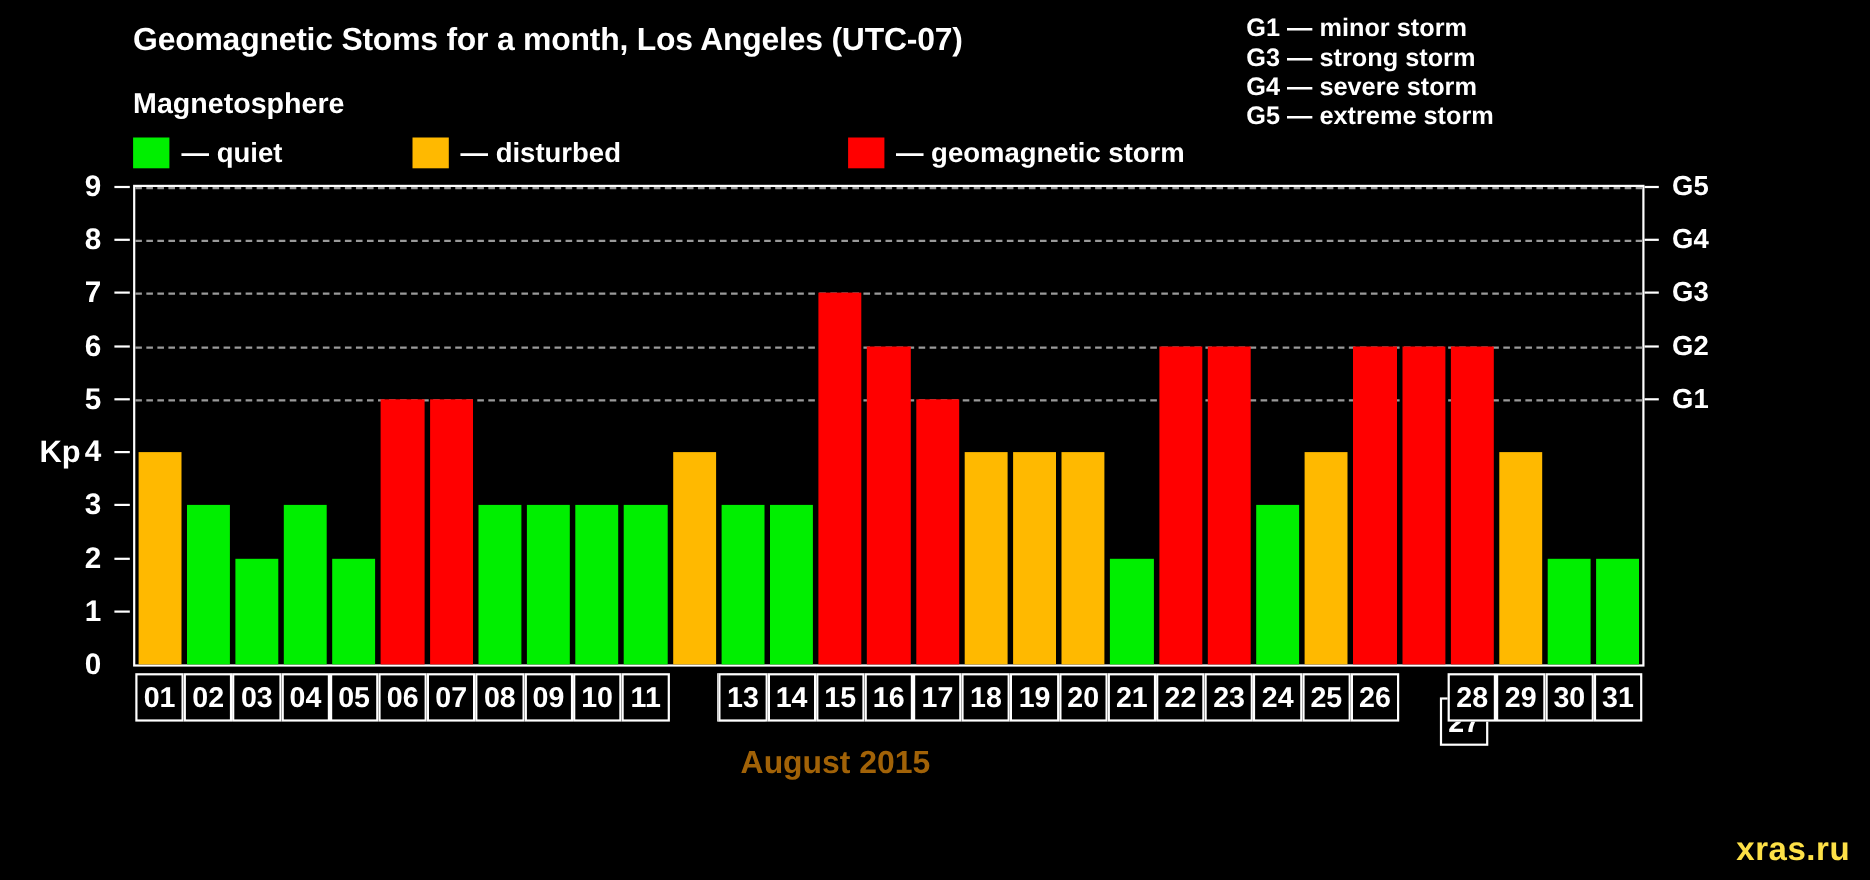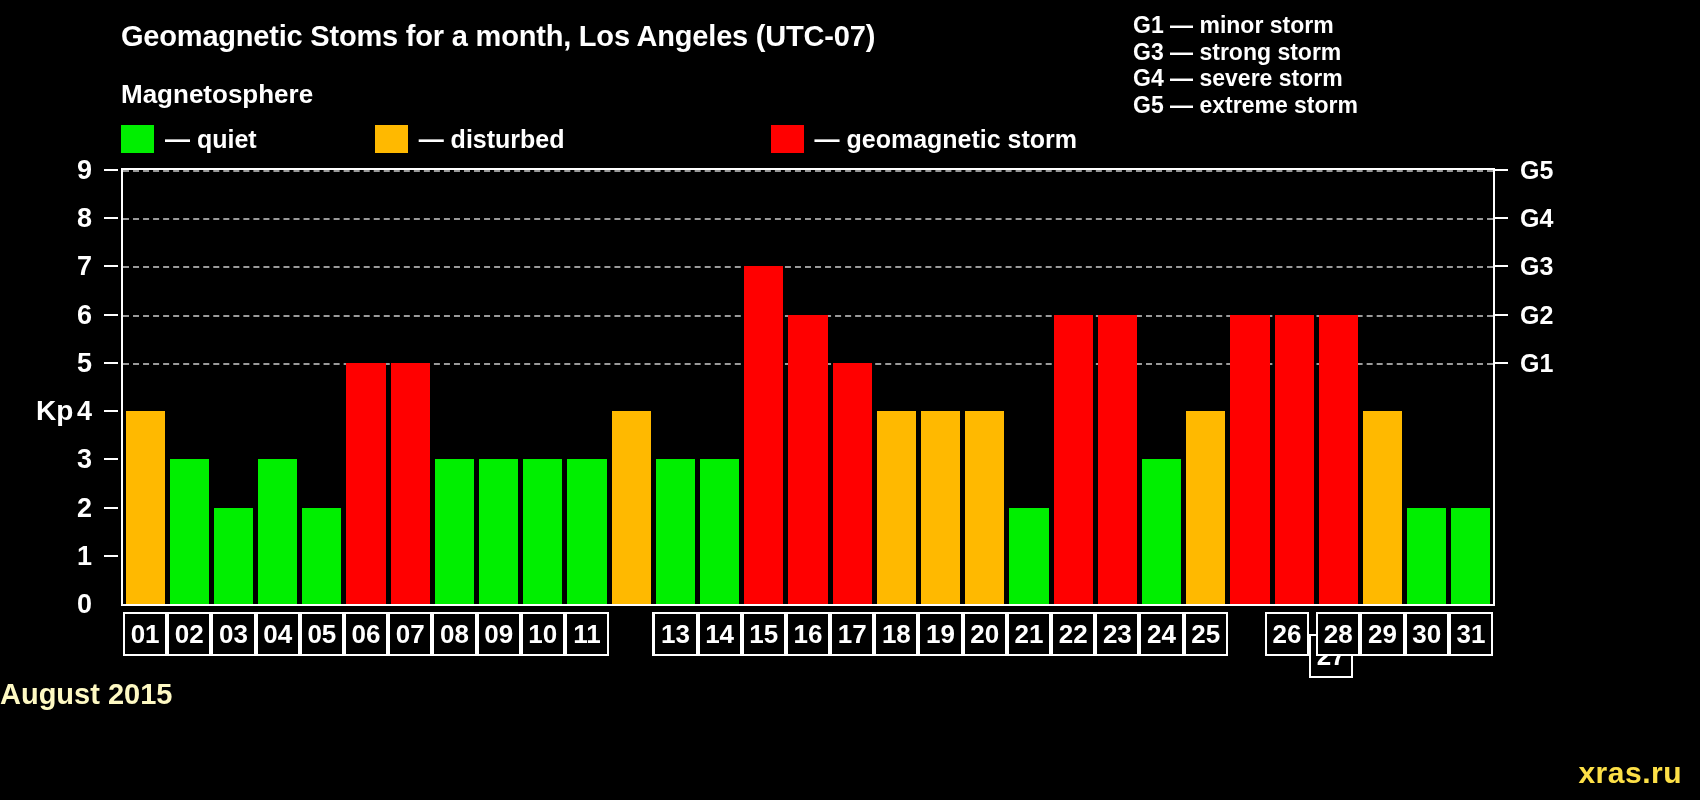--- a/index.html
+++ b/index.html
@@ -197,26 +197,27 @@
     font-size: 26px;
     font-weight: bold;
     display: flex;
     align-items: center;
     justify-content: center;
   }
 
   
   #month-label {
     position: absolute;
-    left: 0;
+    left: 12px;
     top: 678px;
     width: 1495px;
+    text-align: center;
     font-size: 29px;
     font-weight: bold;
-    color: #fef9c3;
+    color: #a16207;
   }
   #watermark {
     position: absolute;
     right: 18px;
     bottom: 10px;
     font-size: 30px;
     font-weight: bold;
     color: #fde047;
     letter-spacing: 0.5px;
   }
@@ -349,21 +350,21 @@
     <div class="day-cell" style="left: 664.903px; width: 44.1935px;">16</div>
     <div class="day-cell" style="left: 709.097px; width: 44.1935px;">17</div>
     <div class="day-cell" style="left: 753.29px; width: 44.1935px;">18</div>
     <div class="day-cell" style="left: 797.484px; width: 44.1935px;">19</div>
     <div class="day-cell" style="left: 841.677px; width: 44.1935px;">20</div>
     <div class="day-cell" style="left: 885.871px; width: 44.1935px;">21</div>
     <div class="day-cell" style="left: 930.065px; width: 44.1935px;">22</div>
     <div class="day-cell" style="left: 974.258px; width: 44.1935px;">23</div>
     <div class="day-cell" style="left: 1018.45px; width: 44.1935px;">24</div>
     <div class="day-cell" style="left: 1062.65px; width: 44.1935px;">25</div>
-    <div class="day-cell" style="left: 1106.84px; width: 44.1935px; margin-left: 37px;">26</div>
+    <div class="day-cell" style="left: 1106.84px; width: 44.1935px;">26</div>
     <div class="day-cell" style="left: 1188px; width: 44.1935px; margin-top: 22px;">27</div>
     <div class="day-cell" style="left: 1195.23px; width: 44.1935px;">28</div>
     <div class="day-cell" style="left: 1239.42px; width: 44.1935px;">29</div>
     <div class="day-cell" style="left: 1283.61px; width: 44.1935px;">30</div>
     <div class="day-cell" style="left: 1327.81px; width: 44.1935px;">31</div>
   </div>
 
 <div id="month-label">August 2015</div>
 <div id="watermark">xras.ru</div>
 

